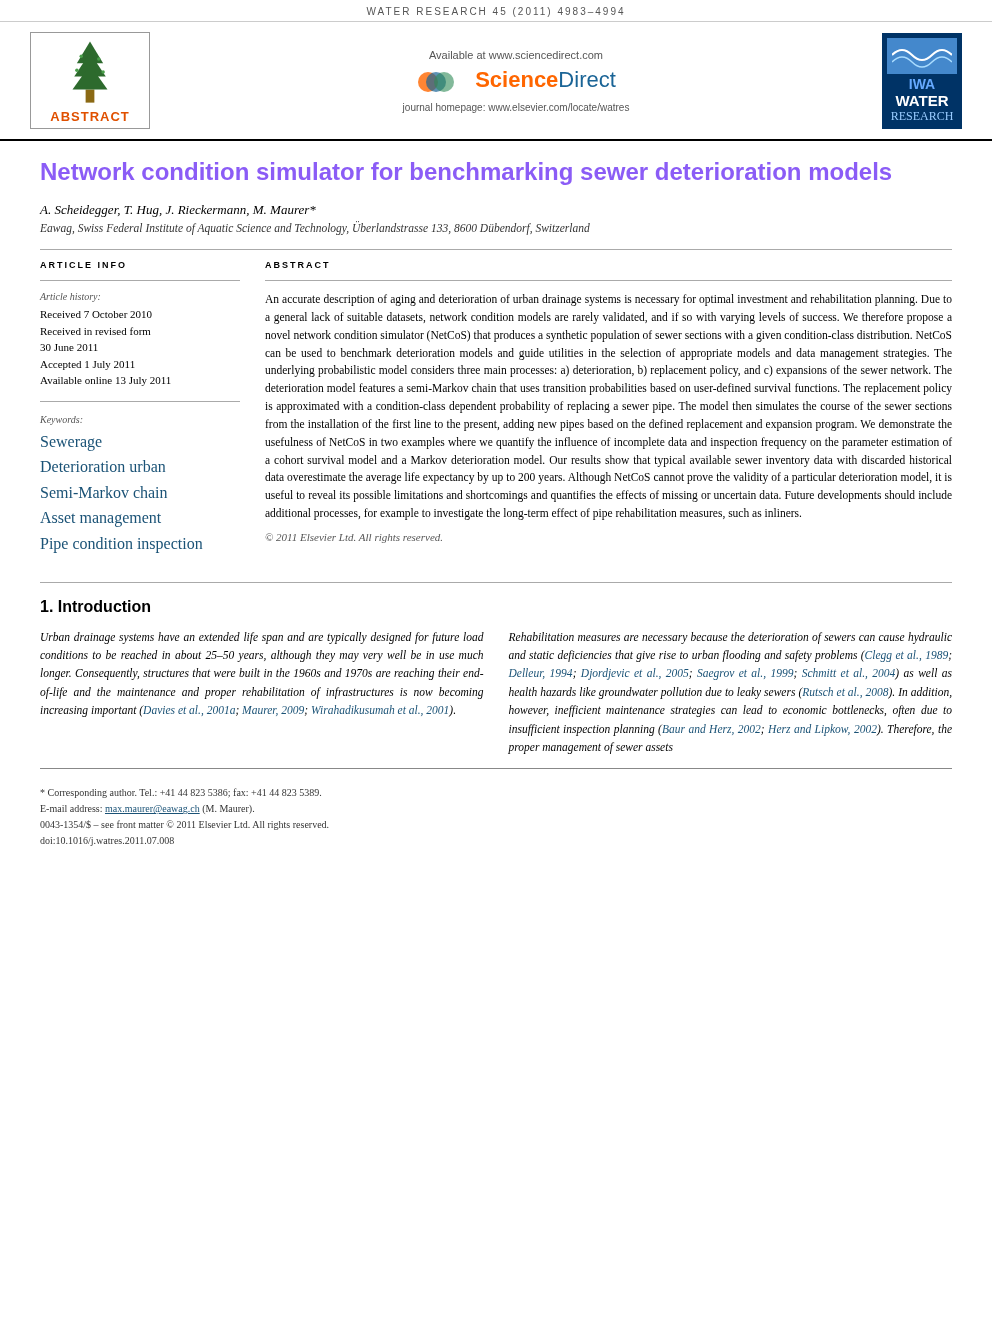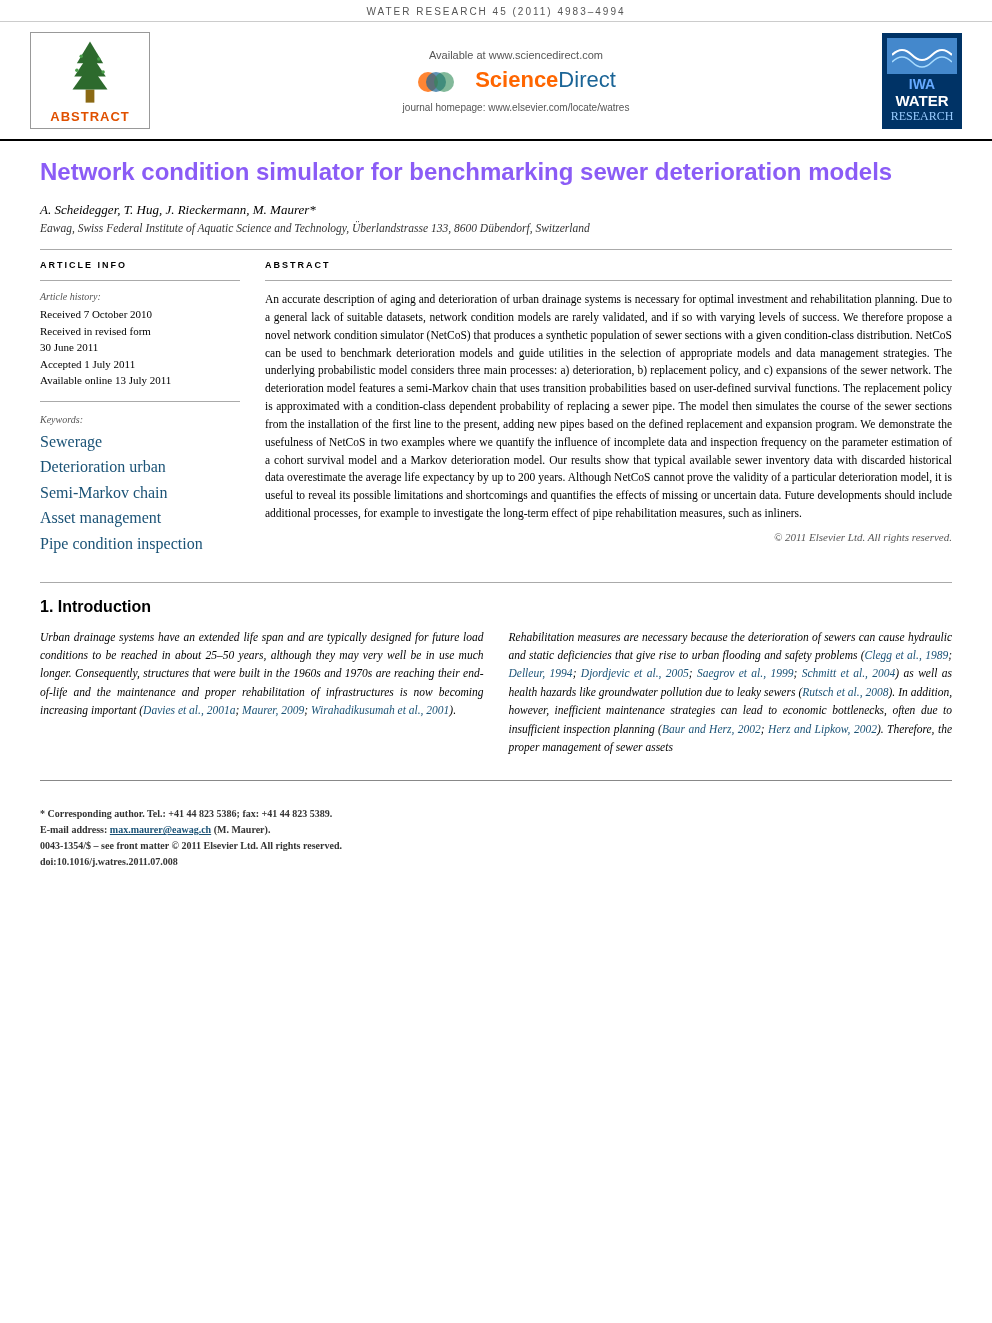--- a/index.html
+++ b/index.html
@@ -151,21 +151,20 @@
       line-height: 1.6;
       color: #1a5276;
     }
     .abstract-text {
       font-size: 11.5px;
       line-height: 1.55;
       text-align: justify;
       color: #000;
     }
     .copyright-line {
-      text-align: right;
       font-size: 11px;
       color: #555;
       margin-top: 8px;
       font-style: italic;
     }
     .intro-section {
       margin-top: 25px;
       border-top: 1px solid #aaa;
       padding-top: 15px;
     }
@@ -189,27 +188,26 @@
     .body-text {
       font-size: 11.5px;
       line-height: 1.6;
       text-align: justify;
       color: #000;
     }
     .body-text .ref-link {
       color: #1a5276;
     }
     .footnote-section {
-      margin-top: 24px;
+      margin-top: 12px;
       border-top: 1px solid #888;
-      padding-top: 25px;
+      padding-top: 16px;
       font-size: 10px;
       color: #333;
       line-height: 1.6;
-      font-weight: bold;
     }
     .footnote-section a {
       color: #1a5276;
     }
     
     .tree-box {
       border: 1px solid #999;
       padding: 4px;
       background: #fff;
     }

